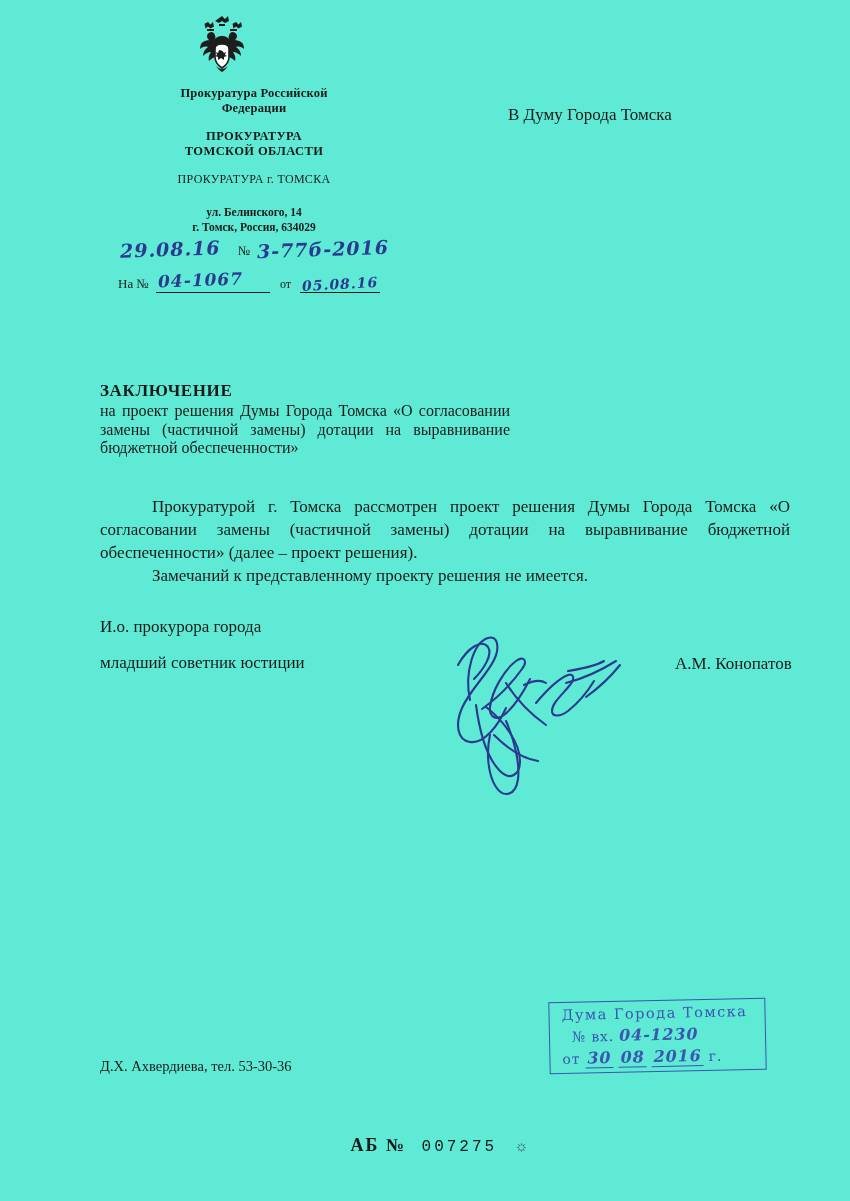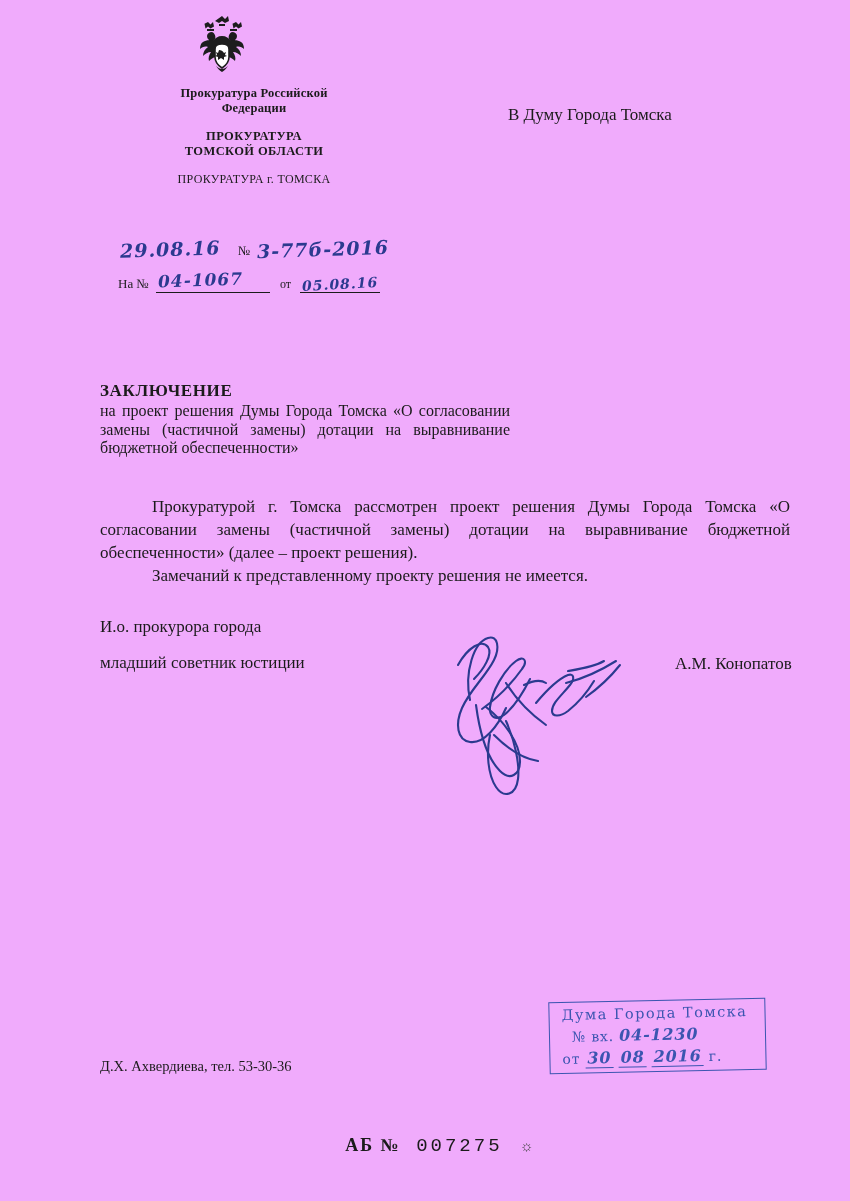--- a/index.html
+++ b/index.html
@@ -12,21 +12,21 @@
     height: 1201px;
     position: relative;
     font-family: "Liberation Serif", serif;
     color: #1b1b1b;
     overflow: hidden;
   }
   .page {
     position: relative;
     width: 850px;
     height: 1201px;
-    background: #f0abfc;
+    background: #5eead4;
   }
 
   
   .emblem {
     position: absolute;
     left: 186px;
     top: 14px;
     width: 72px;
     height: 68px;
   }
@@ -303,21 +303,21 @@
     font-size: 18px;
     letter-spacing: 1px;
   }
   .footer-num .ab {
     font-weight: bold;
     letter-spacing: 2px;
     margin-left: 30px;
   }
   .footer-num .digits {
     font-family: "Liberation Mono", monospace;
-    font-size: 19px;
+    font-size: 16px;
     letter-spacing: 3px;
     margin-left: 10px;
   }
   .footer-num .sun {
     margin-left: 12px;
     font-size: 15px;
     color: #444;
   }
 </style>
 </head>
@@ -348,20 +348,24 @@
       </g>
     </svg>
   </div>
 
   <div class="letterhead">
     <div class="lh-line1" style="white-space:pre-line">Прокуратура Российской
 Федерации</div>
     <div class="lh-line2" style="white-space:pre-line">ПРОКУРАТУРА
 ТОМСКОЙ ОБЛАСТИ</div>
     <div class="lh-line3">ПРОКУРАТУРА г. ТОМСКА</div>
+    <div class="lh-addr">
+      <div>ул. Белинского, 14</div>
+      <div>г. Томск, Россия, 634029</div>
+    </div>
   </div>
 
   <div class="date-row">
     <span class="hand hw-date">29.08.16</span>
     <span class="num-sign">№</span>
     <span class="hand hw-num">3-77б-2016</span>
   </div>
 
   <div class="ref-row">
     <span class="lbl-na">На №</span>

